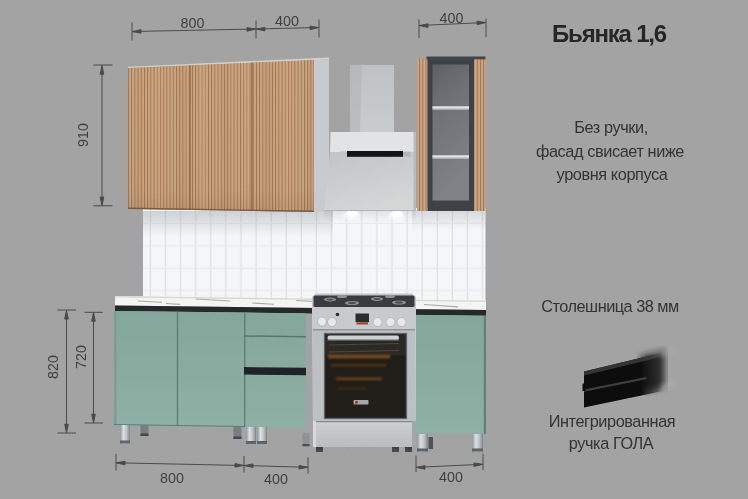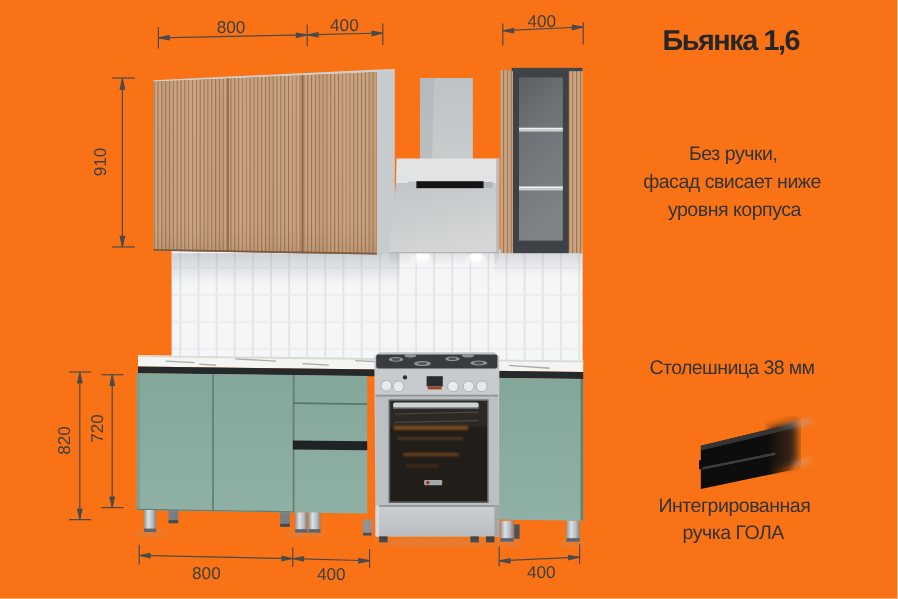--- a/index.html
+++ b/index.html
@@ -1,16 +1,16 @@
 <!DOCTYPE html>
 <html><head>
 <meta charset="utf-8">
 <style>
   html,body{margin:0;padding:0;background:#ffffff;}
-  #page{position:relative;width:748px;height:499px;background:#f97316;overflow:hidden;
+  #page{position:relative;width:748px;height:499px;background:#a3a3a3;overflow:hidden;
         font-family:"Liberation Sans", sans-serif;}
   svg{display:block;}
   .dim{font-family:"Liberation Sans", sans-serif;font-size:14.3px;fill:#3f3f3f;}
 </style>
 </head>
 <body>
 <div id="page">
 <svg width="748" height="499" viewBox="0 0 748 499" xmlns="http://www.w3.org/2000/svg">
 <defs>
 

